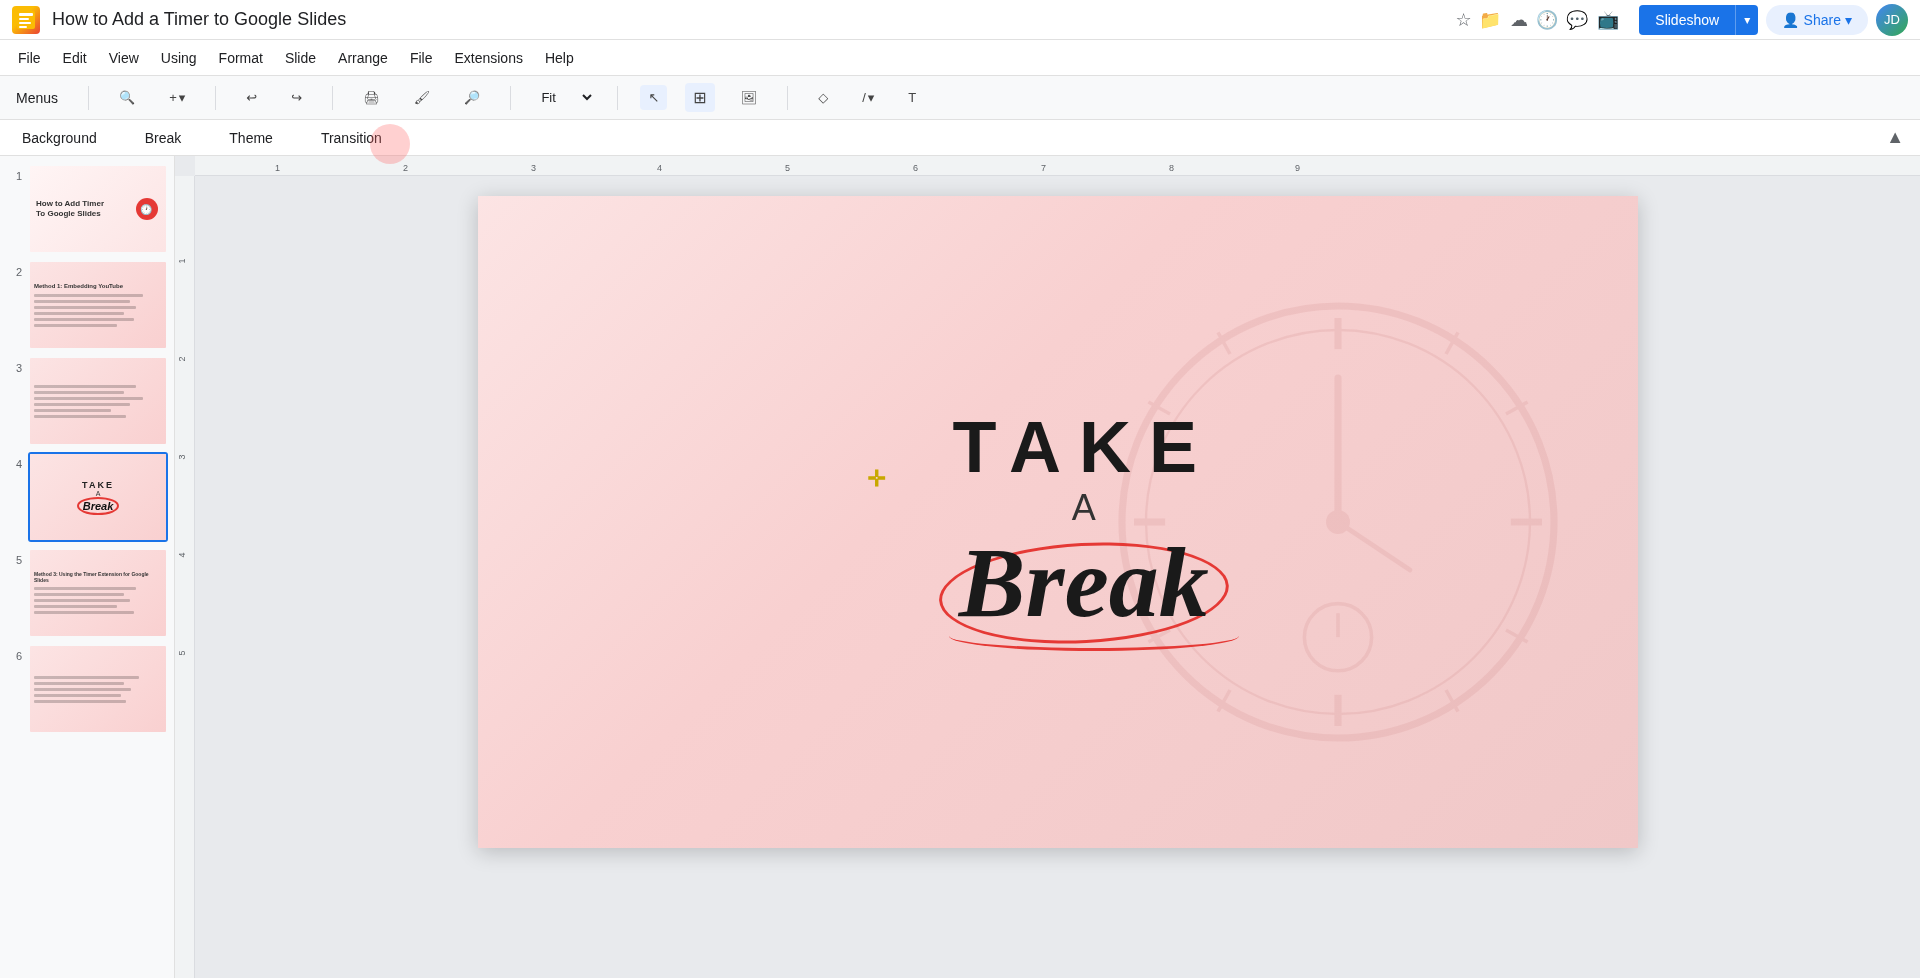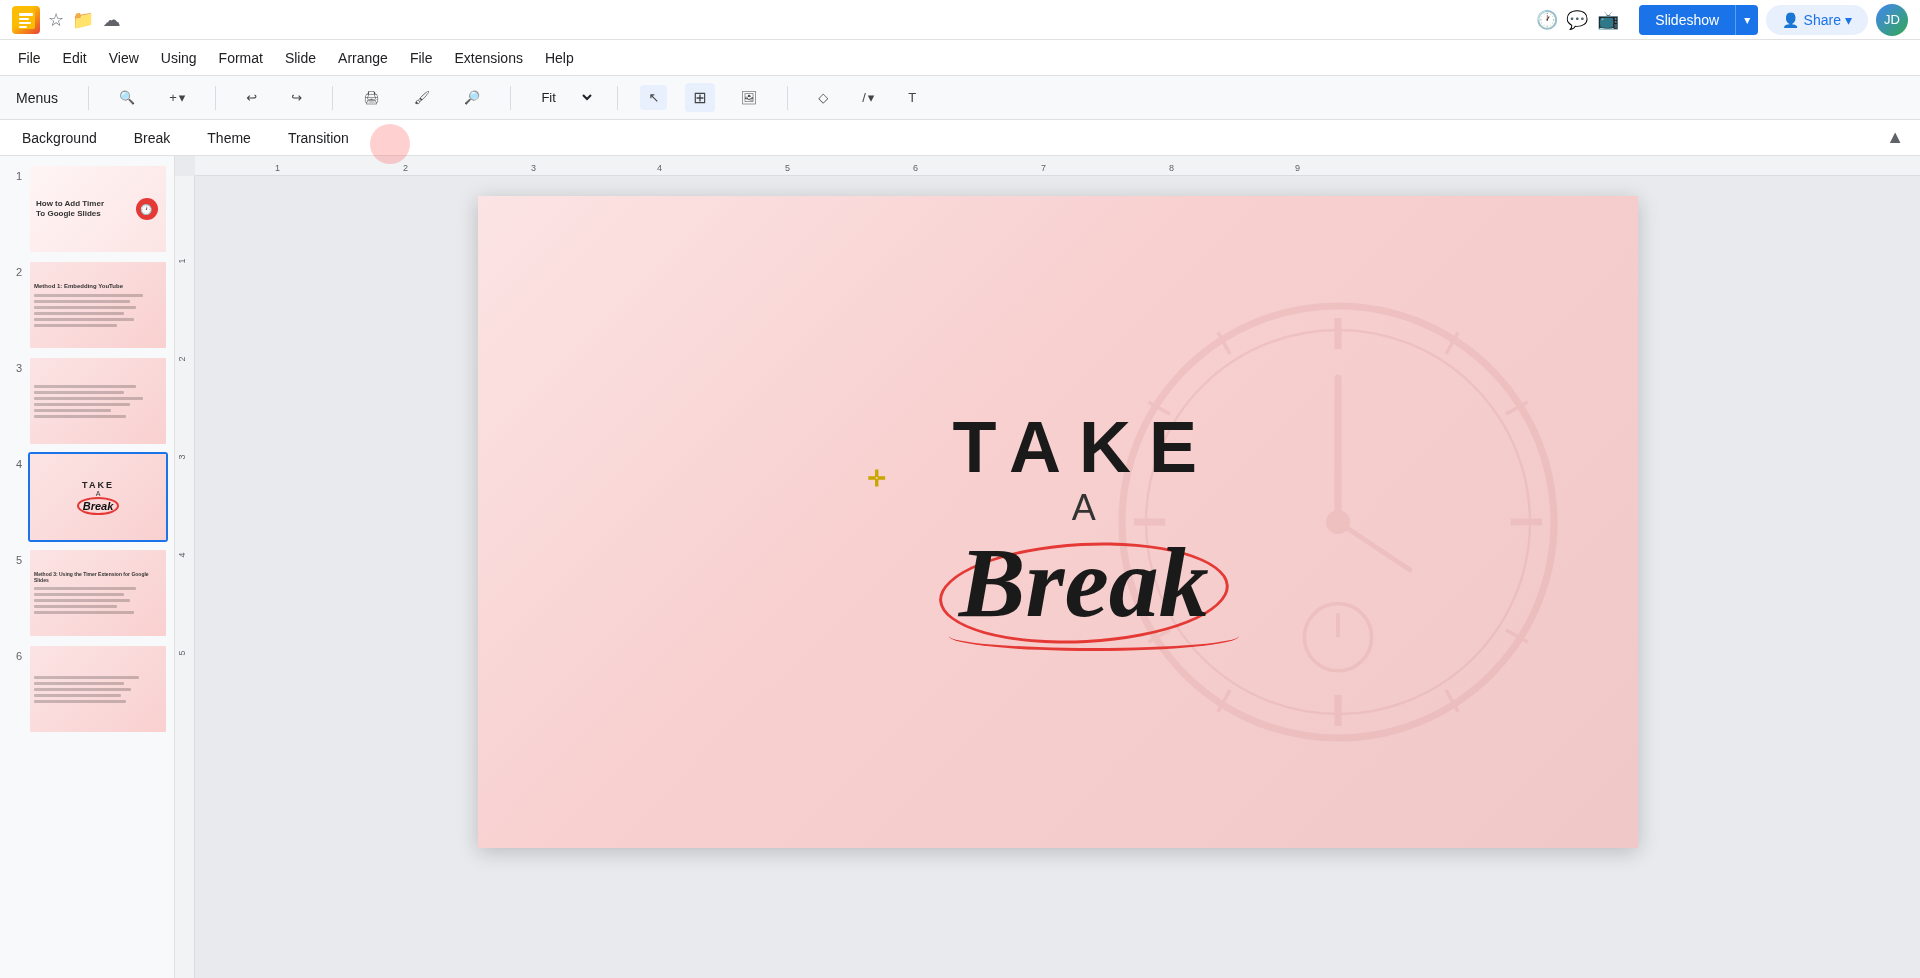--- a/index.html
+++ b/index.html
@@ -112,21 +112,21 @@
       padding: 4px 4px; border-radius: 4px; cursor: pointer; color: #202124;
     }
 
     
     #format-bar {
       height: 36px;
       background: #fff;
       display: flex;
       align-items: center;
       padding: 0 8px;
-      gap: 9px;
+      gap: 20px;
       border-bottom: 1px solid #e0e0e0;
       flex-shrink: 0;
     }
     .format-btn {
       padding: 4px 14px;
       font-size: 14px;
       color: #202124;
       cursor: pointer;
       border-radius: 4px;
       background: transparent;
@@ -396,20 +396,21 @@
 <div id="title-bar">
   <div class="app-logo">
     <svg width="18" height="18" viewBox="0 0 18 18">
       <rect width="18" height="18" rx="2" fill="#fbbc04"></rect>
       <rect x="2" y="2" width="14" height="3" rx="1" fill="white"></rect>
       <rect x="2" y="7" width="10" height="2" rx="1" fill="white"></rect>
       <rect x="2" y="11" width="12" height="2" rx="1" fill="white"></rect>
       <rect x="2" y="15" width="8" height="2" rx="1" fill="white"></rect>
     </svg>
   </div>
+  <span id="doc-title">How to Add a Timer to Google Slides</span>
   <div class="title-icons">
     <span>☆</span>
     <span>📁</span>
     <span>☁</span>
   </div>
   <div style="margin-left:auto; display:flex; align-items:center; gap:8px;">
     <span style="color:#5f6368; font-size:18px; cursor:pointer;">🕐</span>
     <span style="color:#5f6368; font-size:18px; cursor:pointer;">💬</span>
     <span style="color:#5f6368; font-size:18px; cursor:pointer;">📺</span>
     <div style="display:flex; margin-left:12px;">

